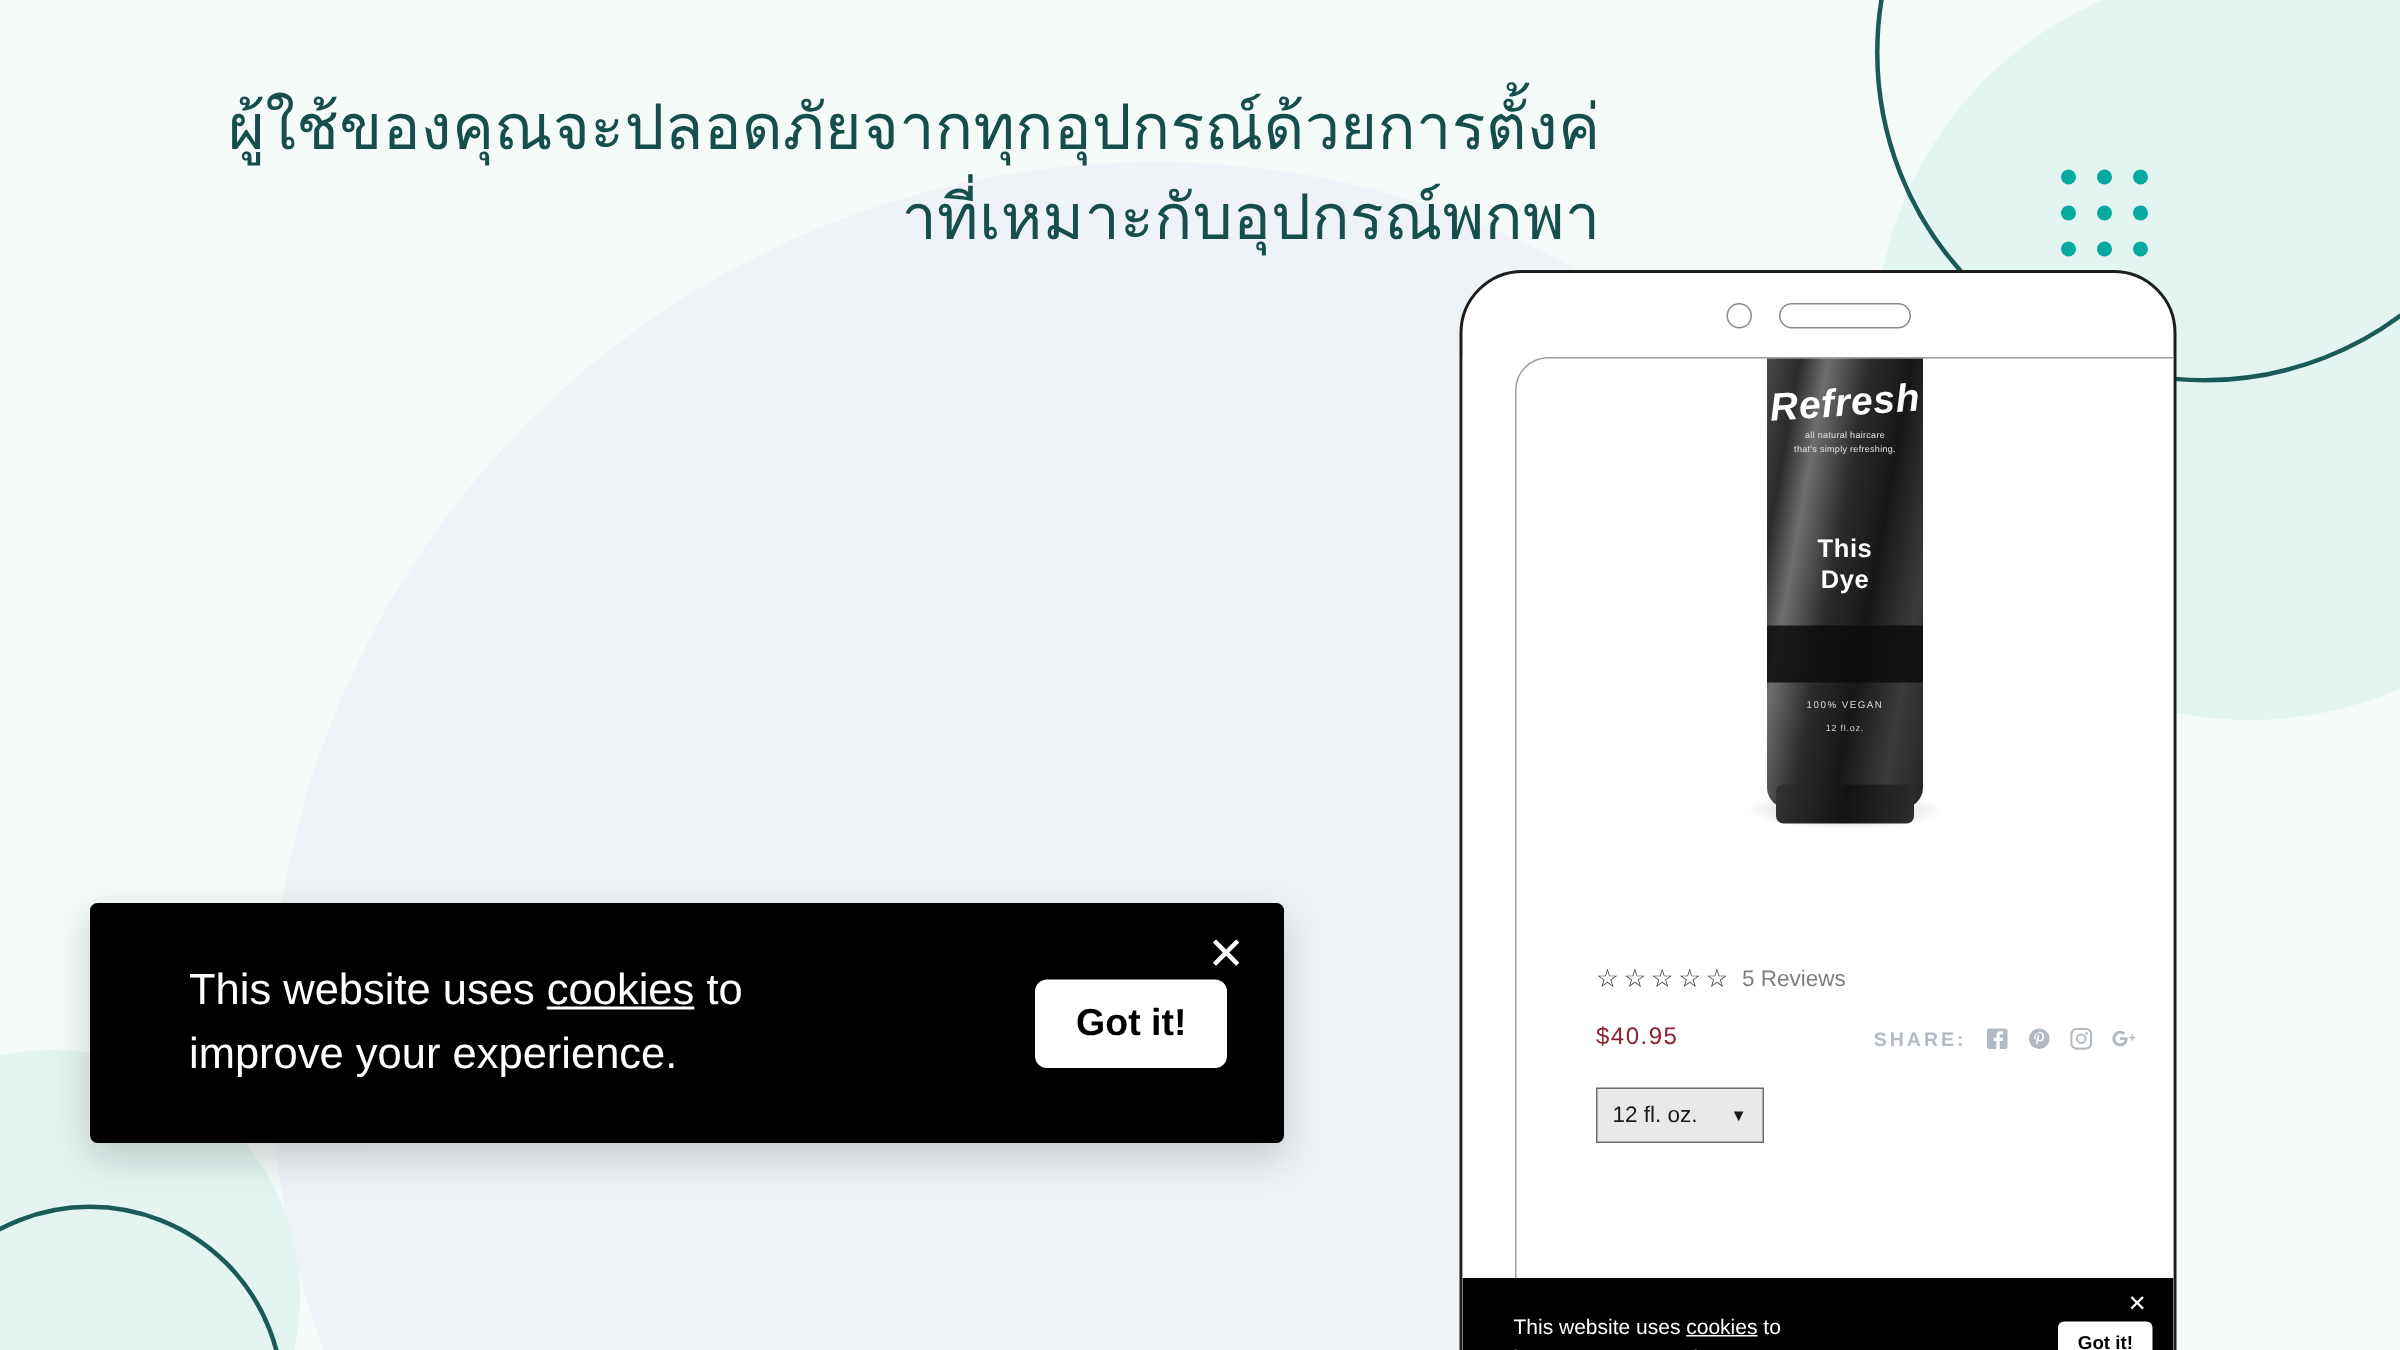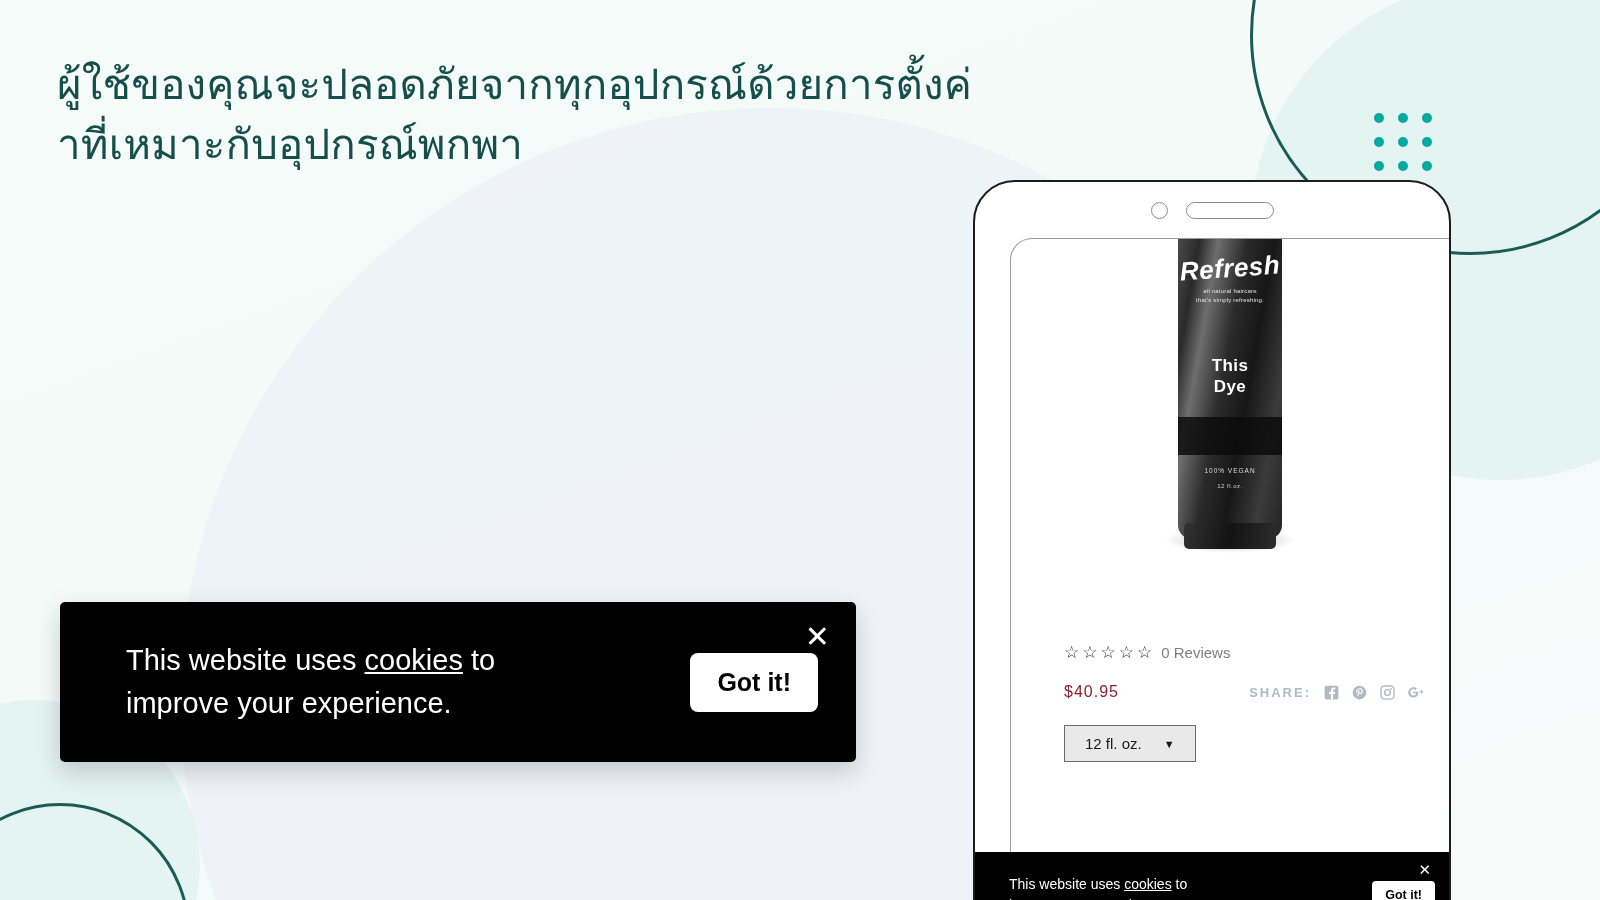--- a/index.html
+++ b/index.html
@@ -70,20 +70,21 @@
     position:absolute;
     left:57px; top:55px;
     width:1010px;
     z-index:4;
     color:#154e4a;
     font-size:42px;
     line-height:1.42;
     font-weight:400;
     letter-spacing:.2px;
     white-space:pre-line;
+    text-align:right;
   }
 
   
   .phone {
     position:absolute;
     left:973px; top:180px;
     width:478px; height:760px;
     background:#ffffff;
     border:2px solid #1d1d1d;
     border-radius:42px 42px 0 0;
@@ -214,21 +215,21 @@
     margin-top:22px;
     display:flex; align-items:center; justify-content:space-between;
   }
   .price { color:#8d2030; font-size:16px; letter-spacing:1px; }
   .share { display:flex; align-items:center; gap:13px;text-align:right; }
   .share-label { color:#b3b9c2; font-size:13px; letter-spacing:2px; font-weight:600; }
   .share svg { display:block; }
   .p-select {
     margin-top:24px;
     display:inline-flex; align-items:center; gap:22px;
-    padding:9px 20px;
+    padding:9px 10px;
     background:#e9e9e9;
     border:1.5px solid #6b6b6b;
     font-size:15px;
     color:#1a1a1a;
     font-weight:500;
   }
   .caret { font-size:11px; }
 
   
   .cookie {
@@ -356,21 +357,21 @@
       <div class="info">
 
         <div class="p-rating">
           <div class="stars">
             <span>☆</span>
             <span>☆</span>
             <span>☆</span>
             <span>☆</span>
             <span>☆</span>
           </div>
-          <span class="reviews">0 Reviews</span>
+          <span class="reviews">5 Reviews</span>
         </div>
 
         <div class="p-row">
           <span class="price">$40.95</span>
           <span class="share">
             <span class="share-label">SHARE:</span>
             <a class="share-ico" href="#">
               <svg width="15" height="15" viewBox="0 0 24 24">
                   <rect x="1" y="1" width="22" height="22" rx="3" fill="#b3b9c2"></rect>
                   <path d="M14.6 23V14.3h2.9l.44-3.4h-3.34V8.73c0-.98.27-1.65 1.68-1.65h1.79V4.04c-.31-.04-1.37-.13-2.61-.13-2.58 0-4.35 1.58-4.35 4.48v2.5H8.2v3.4h2.91V23z" fill="#fff"></path>

